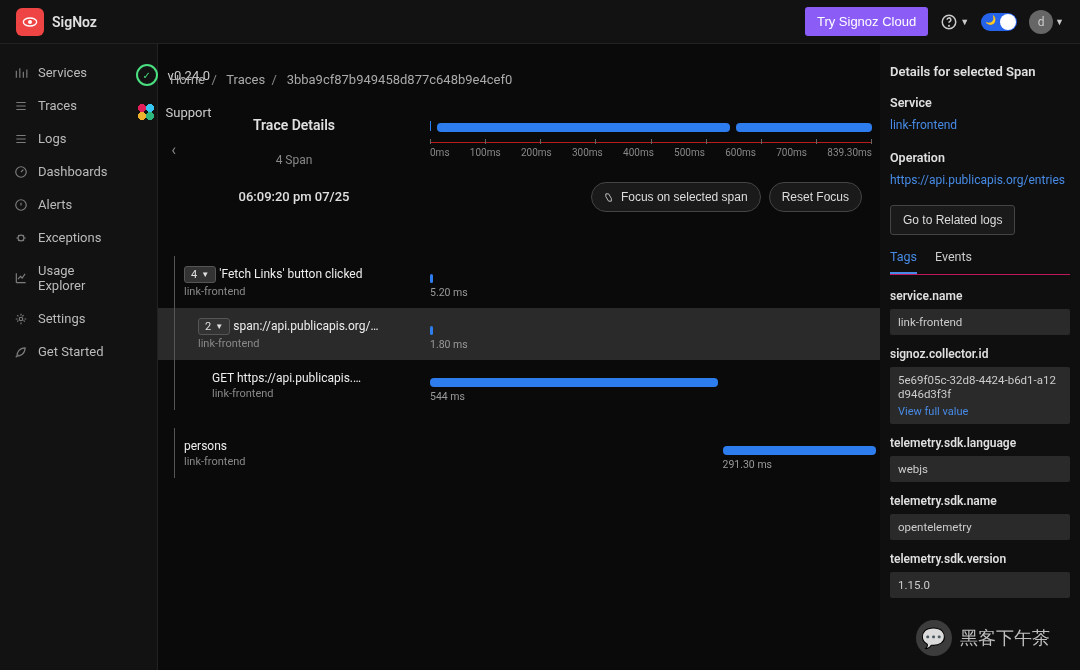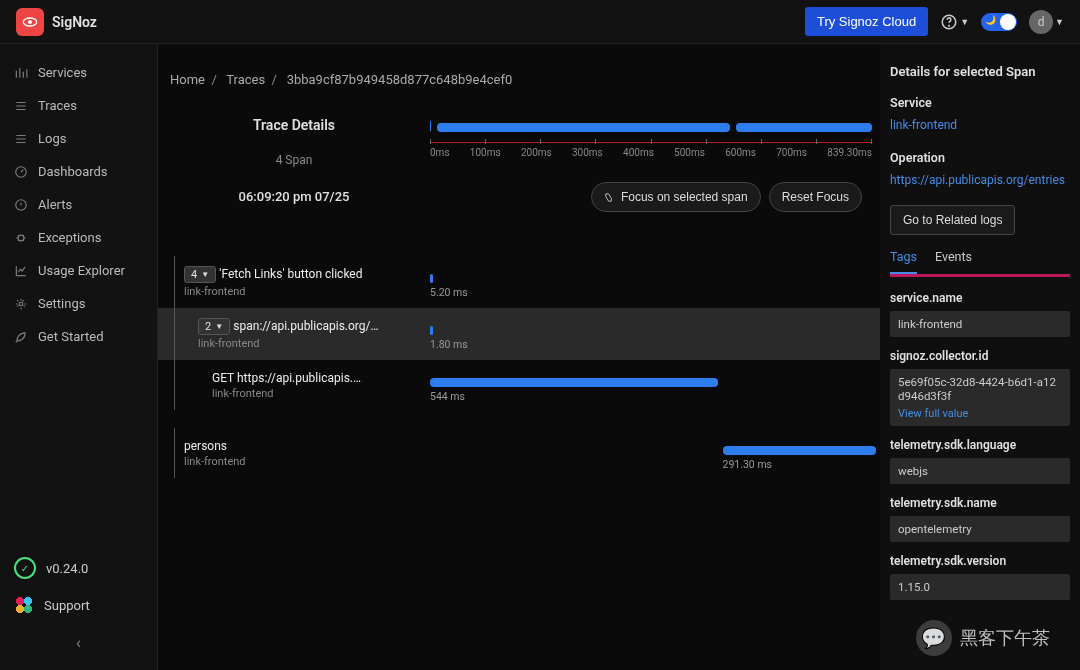--- a/index.html
+++ b/index.html
@@ -38,21 +38,21 @@
   background:#ef4444;
   display:flex; align-items:center; justify-content:center;
 }
 .header-right {
   margin-left:auto;
   display:flex;
   align-items:center;
   gap:12px;
 }
 .cloud-btn {
-  background:#1d4ed8;
+  background:#8b5cf6;
   color:#fff;
   border:none;
   padding:7px 12px;
   border-radius:3px;
   font-size:13px;
   font-weight:500;
 }
 .header-icon {
   display:flex; align-items:center; gap:2px;
   cursor:pointer;
@@ -87,21 +87,21 @@
 }
 
 
 .sidebar {
   position:absolute;
   top:44px; left:0; bottom:0;
   width:158px;
   background:#121212;
   border-right:1px solid #222;
   display:flex;
-  flex-direction:column;
+  flex-direction:row;
 }
 .nav { flex:1; padding-top:12px; }
 .nav-item {
   display:flex;
   align-items:center;
   gap:10px;
   padding:9px 14px;
   color:#bbb;
   cursor:pointer;
   font-size:13px;
@@ -285,21 +285,21 @@
   border:1px solid #444;
   color:#ddd;
   padding:7px 12px;
   border-radius:3px;
   font-size:12px;
   margin-bottom:14px;
 }
 .tabs {
   display:flex;
   gap:18px;
-  border-bottom:3px solid #be185d;
+  border-bottom:1px solid #be185d;
   margin-bottom:14px;
   font-size:12.5px;
 }
 .tab { padding-bottom:8px; color:#ccc; cursor:pointer; }
 .tab.active { color:#478be6; border-bottom:2px solid #478be6; }
 .tag-k { font-weight:600; font-size:12px; margin-bottom:6px; }
 .tag-v {
   background:#2a2a2a;
   padding:6px 8px;
   font-size:11.5px;

